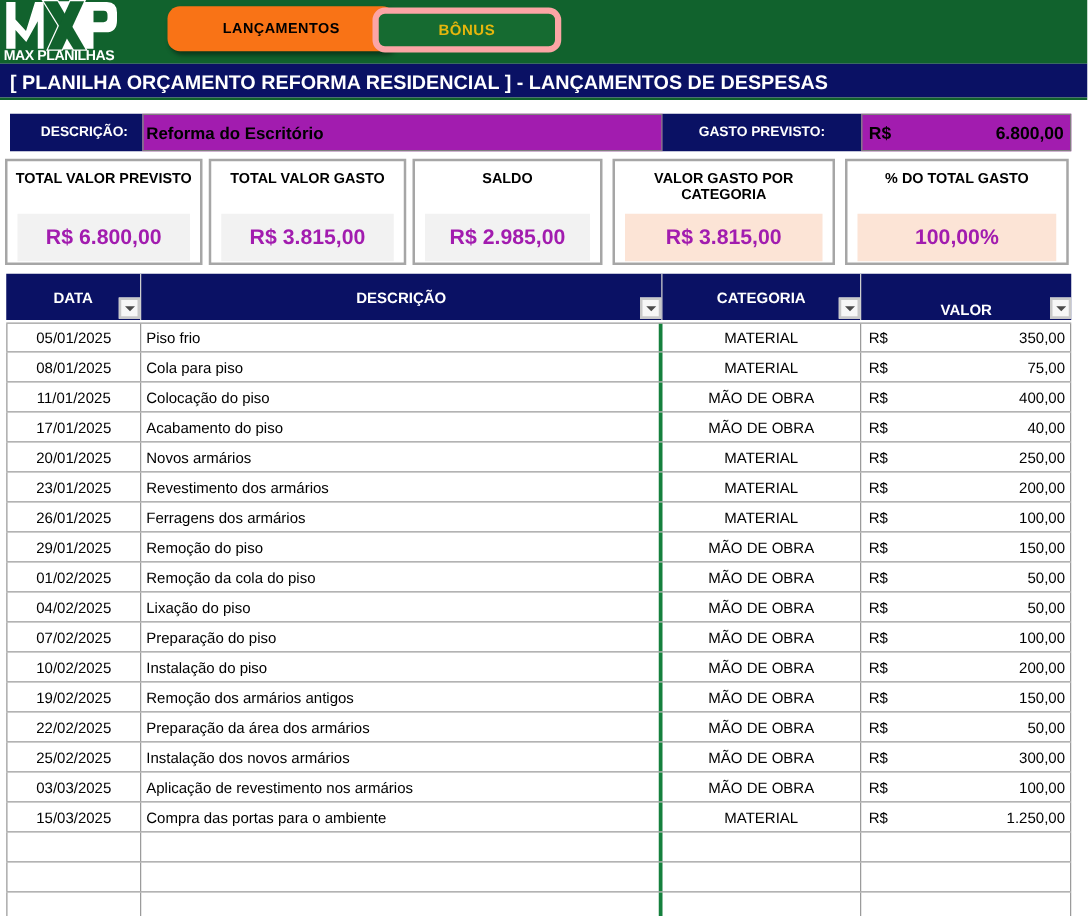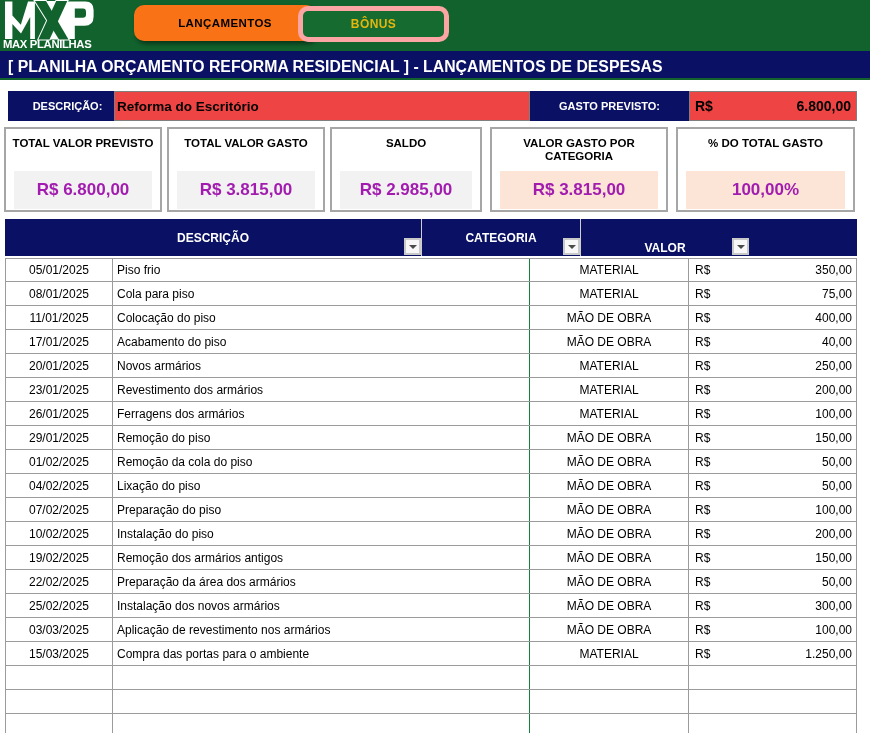--- a/index.html
+++ b/index.html
@@ -21,21 +21,21 @@
 
   
   #titlebar { left:0; top:51px; width:870px; height:27px; background:#0A1164;
     color:#fff; font-weight:bold; font-size:15.8px; line-height:31px;
     padding-left:8px; white-space:nowrap; }
   #greenstrip { left:0; top:78px; width:870px; height:2px; background:#11622D; }
 
   
   .navybox { position:absolute; background:#0A1164; color:#fff; font-weight:bold;
     font-size:11px; display:flex; align-items:center; justify-content:center; }
-  .whitebox { position:absolute; background:#ef4444; border:1px solid #7f7f7f;
+  .whitebox { position:absolute; background:#a21caf; border:1px solid #7f7f7f;
     font-weight:bold; font-size:13.5px; color:#000; display:flex; align-items:center; }
   #descLabel { left:8px; top:91px; width:106px; height:30px; padding-left:13px; }
   #descVal { left:114px; top:91px; width:416px; height:30px; padding-left:2px; font-size:13.5px; }
   #gastoLabel { left:530px; top:91px; width:159px; height:30px; }
   #gastoVal { left:689px; top:91px; width:168px; height:30px; padding:0 5px; font-size:14px; }
   #gastoVal .sp { flex:1; }
 
   
   .card { position:absolute; top:127px; height:85px; background:#fff;
     border:2px solid #A6A6A6; }
@@ -59,21 +59,21 @@
     border-right:4px solid transparent; border-top:4.5px solid #4a4a4a; }
 
   
   #tbody { left:5px; top:258px; width:852px; height:475px; }
   .trow { position:absolute; left:0; width:852px; height:24px;
     border-bottom:1px solid #9B9B9B; display:flex; font-size:12px; color:#000; }
   .trow:first-child { border-top:1px solid #9B9B9B; }
   .c1 { width:108px; display:flex; align-items:center; justify-content:center;
     border-left:1px solid #9B9B9B; border-right:1px solid #9B9B9B; }
   .c2 { width:417px; display:flex; align-items:center; padding-left:4px;
-    border-right:1px solid #15803d; }
+    border-right:3px solid #15803d; }
   .c3 { width:159px; display:flex; align-items:center; justify-content:center;
     border-right:1px solid #9B9B9B; }
   .c4 { width:168px; display:flex; align-items:center; padding:0 4px 0 6px;
     border-right:1px solid #9B9B9B; }
   .c4 .sp { flex:1; }
 </style>
 </head>
 <body>
 <div id="page">
   <div class="abs" id="topbar">
@@ -121,20 +121,21 @@
   <div class="card" style="left:490px; width:178px;">
     <div class="t">VALOR GASTO POR<br>CATEGORIA</div>
     <div class="v peach">R$ 3.815,00</div>
   </div>
   <div class="card" style="left:676px; width:179px;">
     <div class="t">% DO TOTAL GASTO</div>
     <div class="v peach">100,00%</div>
   </div>
 
   <div class="abs" id="thead">
+    <div class="hc" style="width:108px;">DATA<div class="fbtn"></div></div>
     <div class="hc" style="width:417px;">DESCRIÇÃO<div class="fbtn"></div></div>
     <div class="hc" style="width:159px;">CATEGORIA<div class="fbtn"></div></div>
     <div class="hc" style="width:168px;margin-top:20px;">VALOR<div class="fbtn"></div></div>
   </div>
 
   <div class="abs" id="tbody">
       <div class="trow" style="top:0px;height:24px">
         <div class="c1">05/01/2025</div>
         <div class="c2">Piso frio</div>
         <div class="c3">MATERIAL</div>

